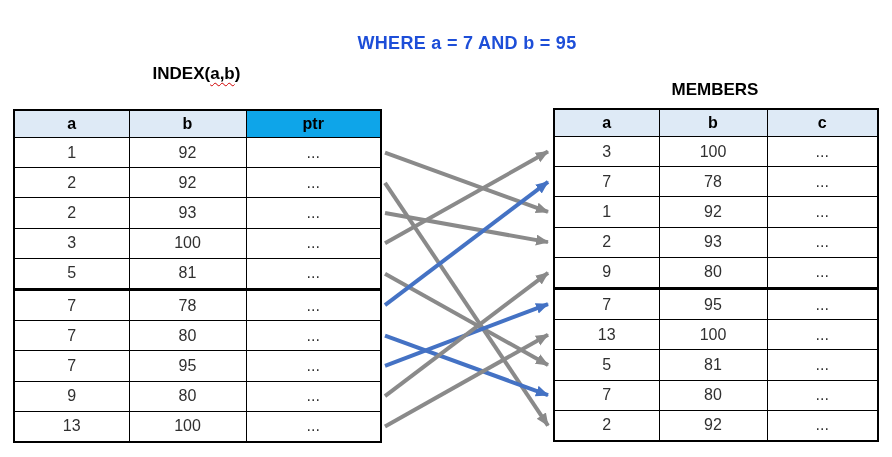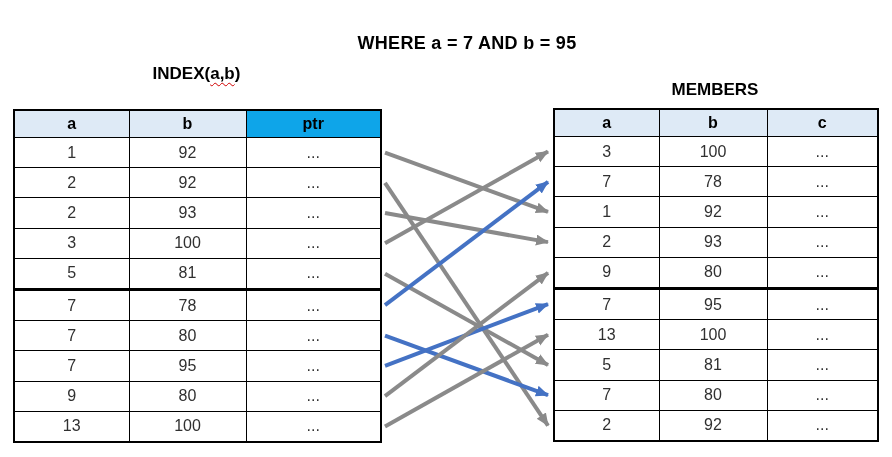--- a/index.html
+++ b/index.html
@@ -82,21 +82,21 @@
     left: 0; top: 0;
     width: 892px; height: 457px;
     pointer-events: none;
   }
 </style>
 </head>
 <body>
 
 <div class="canvas">
 
-  <div class="where-clause" style="color: #000000;">WHERE a = 7 AND b = 95</div>
+  <div class="where-clause" style="color: #1d4ed8;">WHERE a = 7 AND b = 95</div>
 
   <div class="tbl-title index-title"><span>INDEX(</span><span class="squiggle">a,b</span><span>)</span></div>
 
   <div class="tbl-title members-title">MEMBERS</div>
 
   <table class="grid" id="index-table">
     <colgroup>
         <col class="c1">
         <col class="c2">
         <col class="c3">

